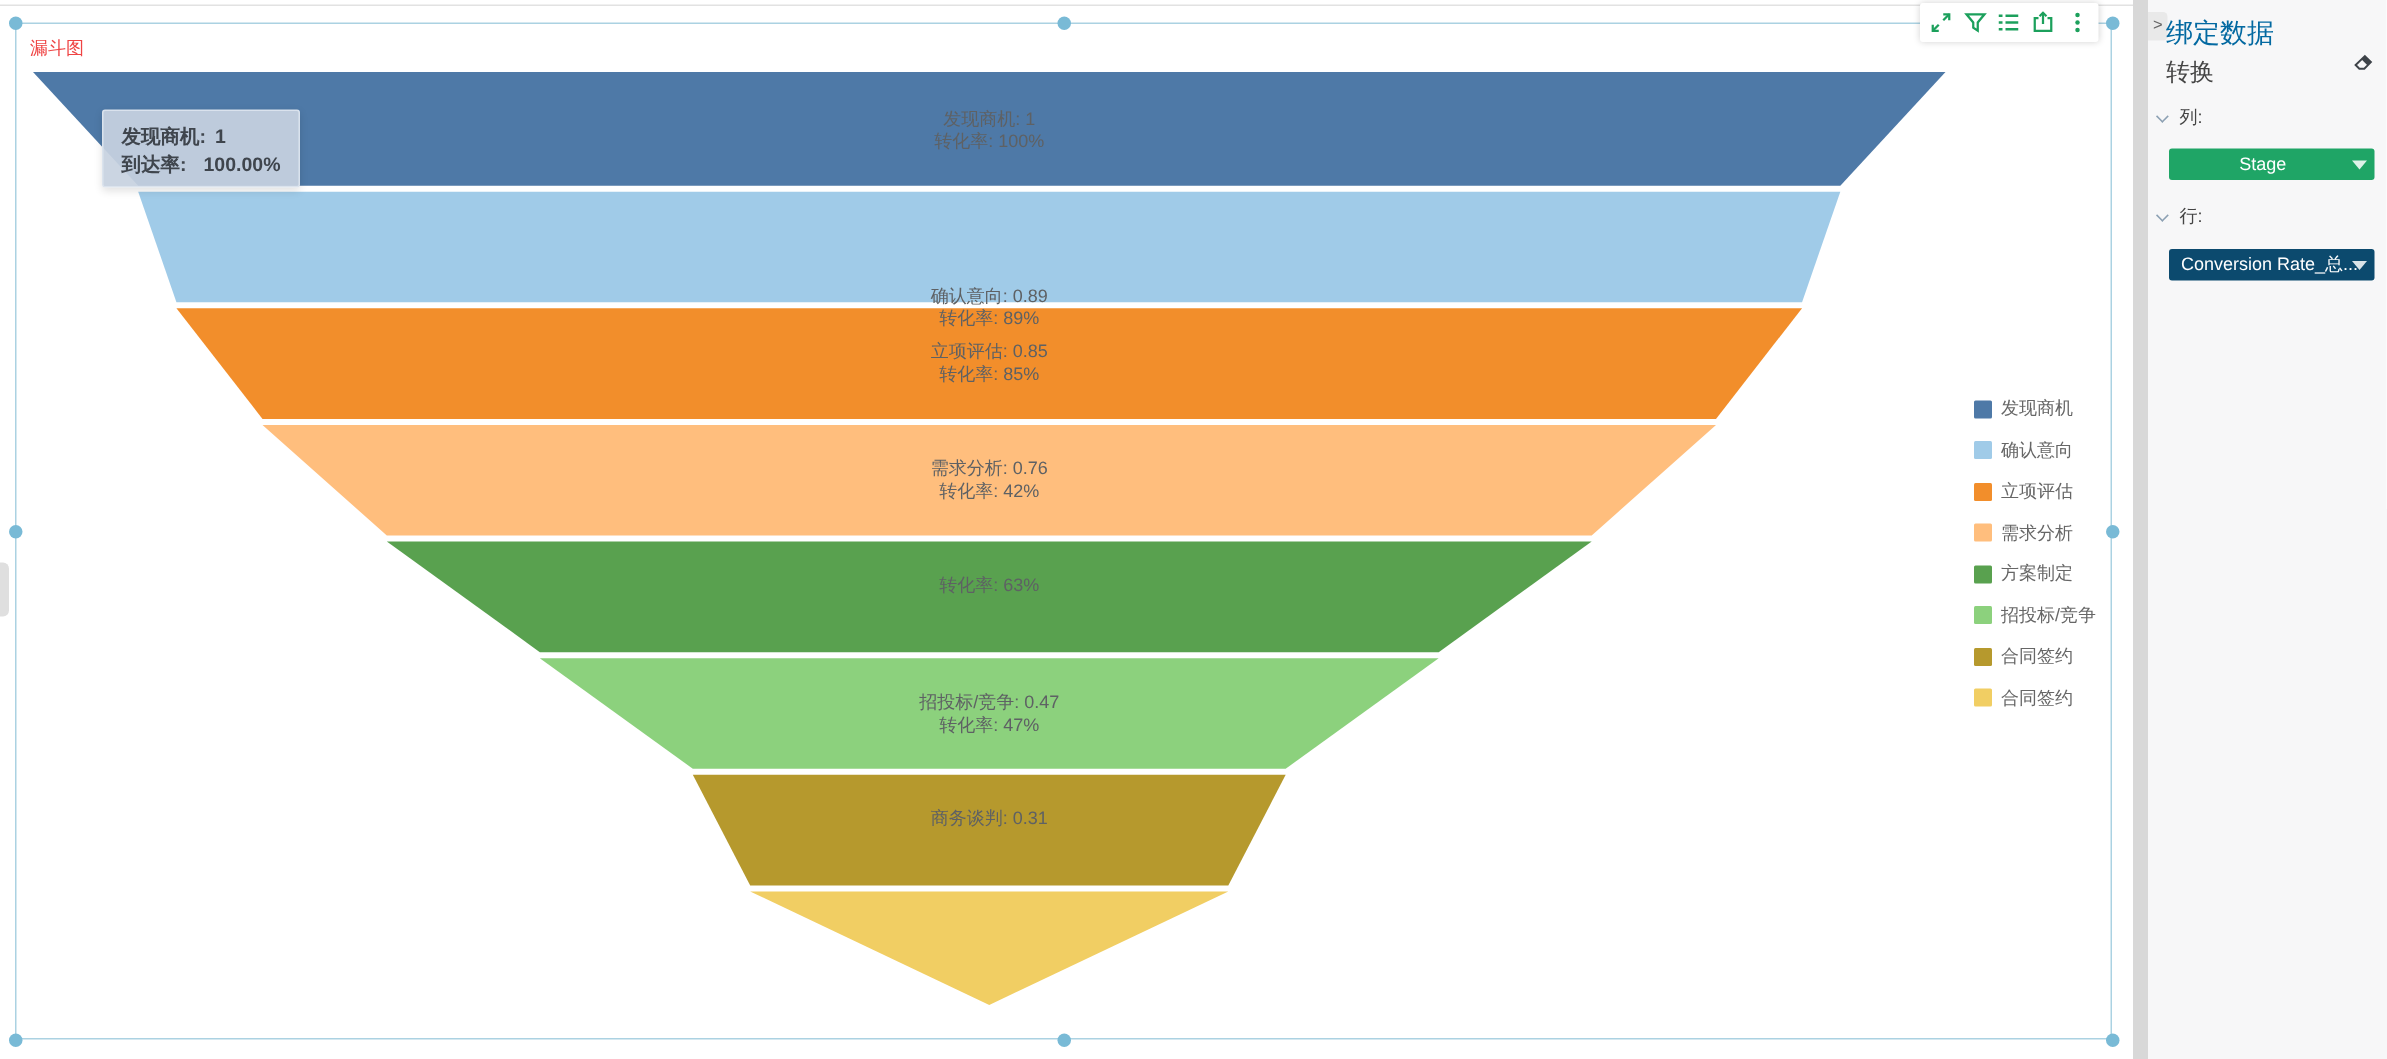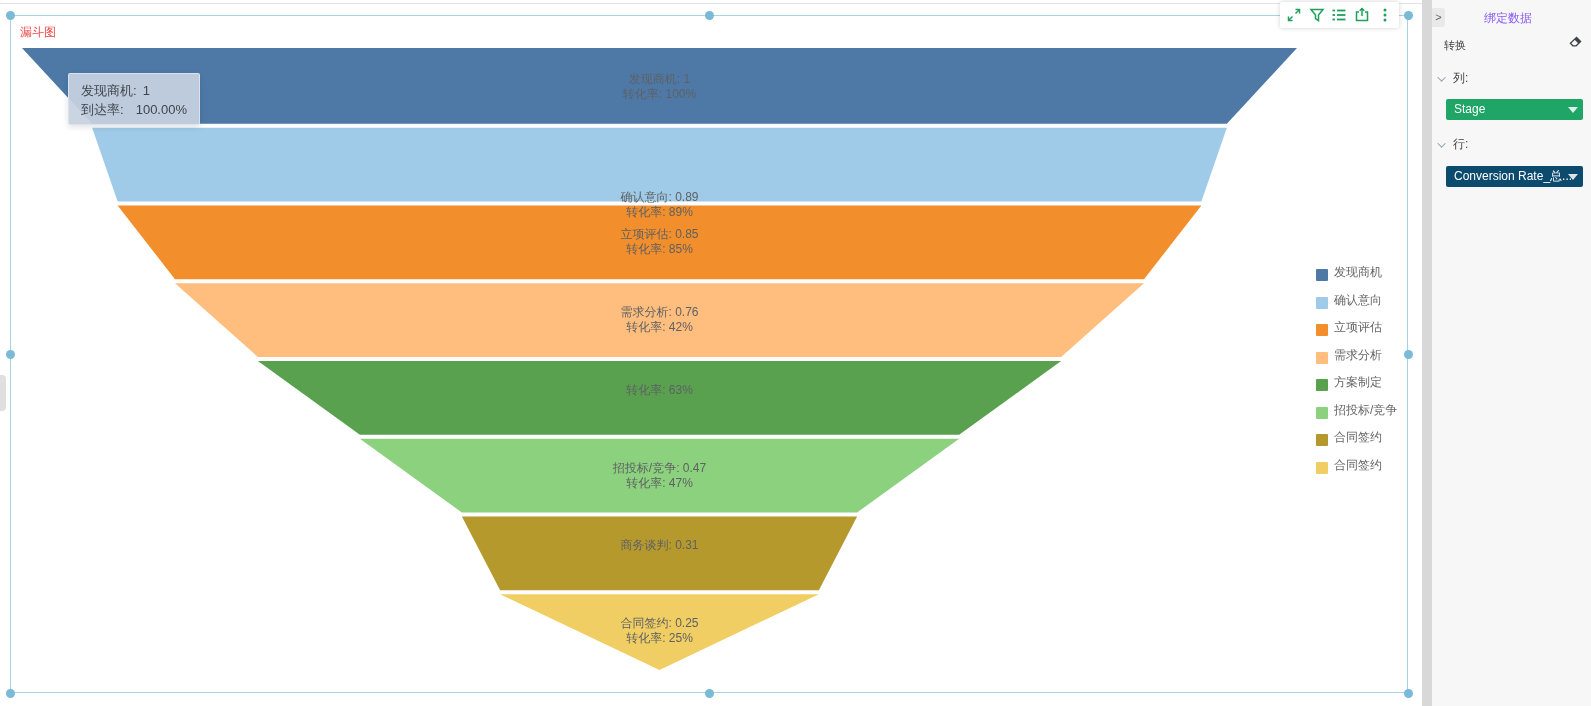--- a/index.html
+++ b/index.html
@@ -15,60 +15,60 @@
 
   .chart-title { position:absolute; left:20px; top:24px; font-size:12px; color:#ef4444; }
 
   #funnel-svg, #funnel-labels { position:absolute; left:0; top:0; width:1422px; height:706px; }
   #funnel-labels { pointer-events:none; }
   .seg-label { position:absolute; width:400px; text-align:center; font-size:12px;
                line-height:15px; color:#5e6164; }
 
   
   #legend { position:absolute; left:1316px; top:264px; display:flex; flex-direction:column; gap:10.5px; }
-  .legend-row { display:flex; align-items:flex-end; gap:6px; cursor:pointer; }
+  .legend-row { display:flex; align-items:center; gap:6px; cursor:pointer; }
   .legend-sq { width:12px; height:12px; border-radius:1px; flex:0 0 12px; }
   .legend-label { font-size:12px; color:#666; white-space:nowrap; }
 
   
   .chart-toolbar { position:absolute; left:1280px; top:2px; width:119px; height:26px; background:#fff;
                    border-radius:2px; box-shadow:0 0 5px rgba(0,0,0,.18); display:flex; align-items:center;
                    justify-content:space-evenly; z-index:40; }
   .tool-ic { width:17px; height:17px; display:flex; align-items:center; justify-content:center; cursor:pointer; }
 
   
   .tooltip { position:absolute; left:68px; top:73px; width:132px; height:52px;
              background:rgba(199,210,224,.93); border:1px solid rgba(222,229,238,.9); border-radius:2px;
              box-shadow:0 2px 6px rgba(0,0,0,.12); padding:7px 12px; z-index:20;
              font-size:13px; color:#3f454d; }
-  .tt-row { display:flex; line-height:19px; white-space:nowrap; }
+  .tt-row { display:flex; line-height:19px; white-space:nowrap;font-weight:bold; }
   .tt-row .val { margin-left:6px; }
   .tt-row .val.push { margin-left:auto; }
 
   .canvas-tab { position:absolute; left:0; top:375px; width:6px; height:36px; background:#dfdfdf;
                 border-radius:0 4px 4px 0; }
 
   
   .panel-scrollbar { position:absolute; left:1422px; top:0; width:10px; height:706px; background:#d8d8d8; }
 
   
   .sidebar { position:absolute; left:1432px; top:0; width:159px; height:706px; background:#f7f7f8; }
   .collapse-badge { position:absolute; left:0; top:8px; width:13px; height:19px; background:#e9e9e9;
                     border-radius:0 3px 3px 0; color:#666; font-size:11px; line-height:18px;
                     text-align:center; cursor:pointer; }
-  .sb-title { position:absolute; left:12px; top:10px; font-size:12px; color:#8b5cf6; font-weight:500;margin-left:40px; }
-  .sb-transform { position:absolute; left:12px; top:38px; font-size:11px; color:#444; }
+  .sb-title { position:absolute; left:12px; top:10px; font-size:18px; color:#0369a1; font-weight:500; }
+  .sb-transform { position:absolute; left:12px; top:38px; font-size:16px; color:#444; }
   .eraser-btn { position:absolute; right:8px; top:35px; width:15px; height:15px; cursor:pointer; }
   .section-label { position:absolute; left:8px; font-size:12px; color:#444; display:flex;
                    align-items:center; gap:7px; }
   .chev { width:6px; height:6px; border-left:1.4px solid #8ca0b3; border-bottom:1.4px solid #8ca0b3;
           transform:rotate(-45deg) translateY(-2px); display:inline-block; }
   .field-pill { position:absolute; left:14px; width:137px; height:21px; border-radius:2px;
                 color:#fff; font-size:12px; line-height:21px; padding:0 20px 0 8px; cursor:pointer;
-                white-space:nowrap; overflow:hidden; }
+                white-space:nowrap; overflow:hidden;text-align:center; }
   .pill-caret { position:absolute; right:5px; top:8px; width:0; height:0;
                 border-left:5px solid transparent; border-right:5px solid transparent;
                 border-top:6px solid rgba(255,255,255,.85); }
 </style>
 </head>
 <body>
 
 <div class="stage-area">
   <div class="top-hairline"></div>
 
@@ -102,24 +102,20 @@
       <div class="seg-label" style="left: 459.5px; top: 382.875px;">
         <div>转化率: 63%</div>
       </div>
       <div class="seg-label" style="left: 459.5px; top: 460.625px;">
         <div>招投标/竞争: 0.47</div>
         <div>转化率: 47%</div>
       </div>
       <div class="seg-label" style="left: 459.5px; top: 538.375px;">
         <div>商务谈判: 0.31</div>
       </div>
-      <div class="seg-label" style="left: 459.5px; top: 616.125px;">
-        <div>合同签约: 0.25</div>
-        <div>转化率: 25%</div>
-      </div>
     </div>
 
   <div class="chart-title">漏斗图</div>
 
   <div id="legend">
       <div class="legend-row">
         <span class="legend-sq" style="background: rgb(78, 121, 167);"></span>
         <span class="legend-label">发现商机</span>
       </div>
       <div class="legend-row">

